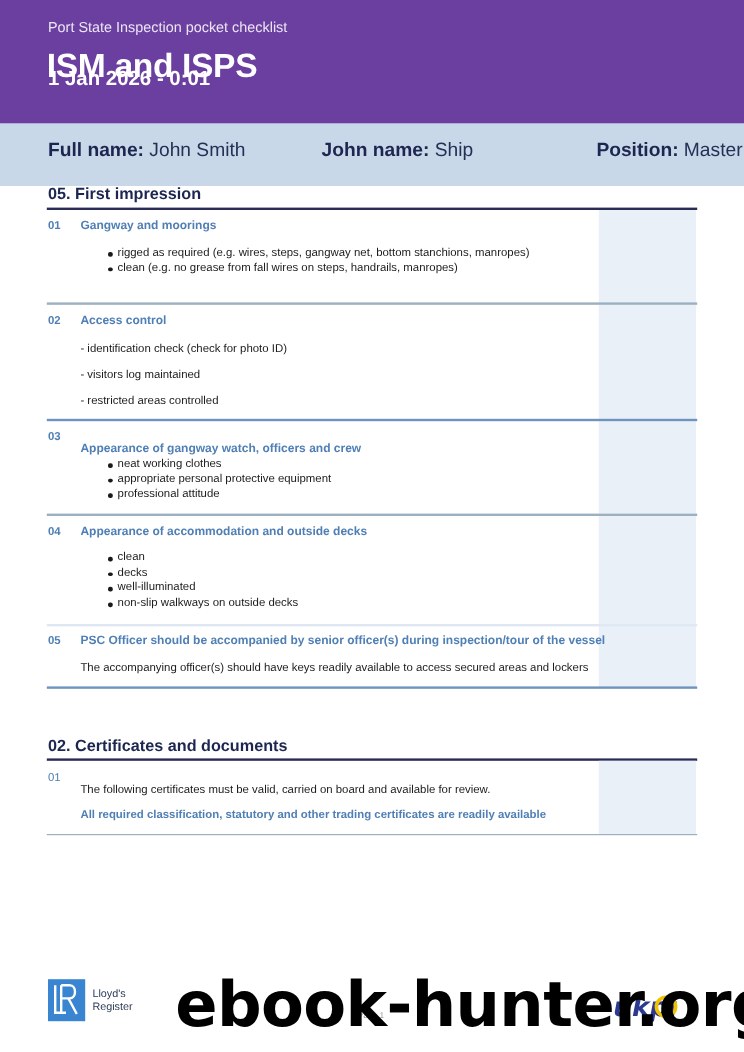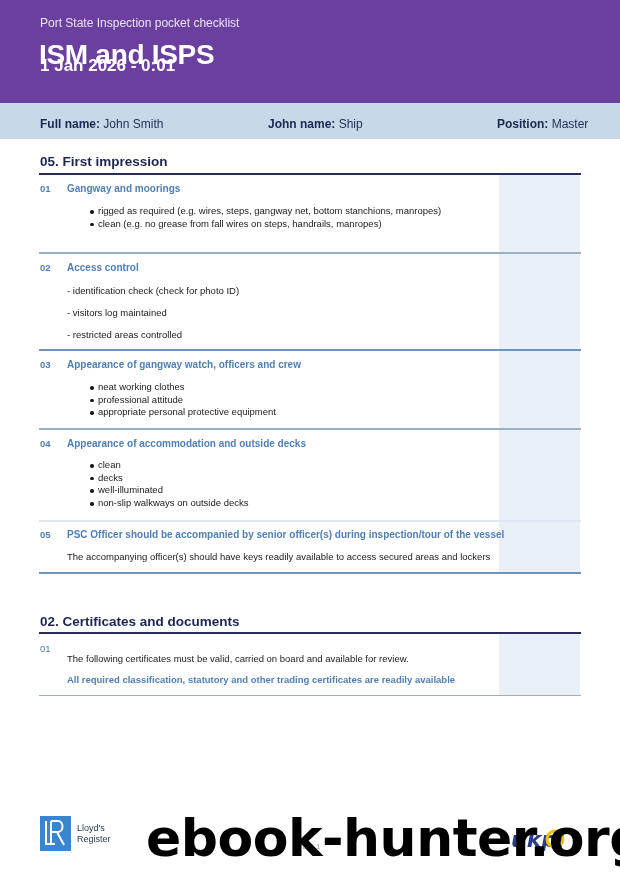--- a/index.html
+++ b/index.html
@@ -4,21 +4,21 @@
 <style>
   * { box-sizing: border-box; margin: 0; padding: 0; }
   html, body { width: 620px; height: 877px; background: #ffffff; overflow: hidden; }
   body { font-family: "Liberation Sans", sans-serif; color: #1a1a1a; position: relative; }
 
   .header { position: absolute; left: 0; top: 0; width: 620px; height: 103px; background: #6b3fa0; color: #fff; }
   .header .subtitle { position: absolute; left: 40px; top: 16px; font-size: 12px; color: #ece6f4; }
   .header .title { position: absolute; left: 39px; top: 39px; font-size: 28px; font-weight: bold; letter-spacing: -0.3px; }
   .header .date { position: absolute; left: 40px; top: 56px; font-size: 17px; font-weight: bold; }
 
-  .infobar { position: absolute; left: 0; top: 103px; width: 620px; height: 36px; background: #c8d8e8; font-size: 12px; color: #253056; }
+  .infobar { position: absolute; left: 0; top: 103px; width: 620px; height: 52px; background: #c8d8e8; font-size: 16px; color: #253056; }
   .infobar .field { position: absolute; top: 14px; }
   .infobar .field b { font-weight: bold; color: #1d2650; }
   .infobar .f1 { left: 40px; }
   .infobar .f2 { left: 268px; }
   .infobar .f3 { left: 497px; }
 
   .section-title { position: absolute; left: 40px; font-size: 13.5px; font-weight: bold; color: #1d2650; }
   .section-rule { position: absolute; left: 39px; width: 542px; height: 2px; background: #2a2c55; }
   .resp-col { position: absolute; left: 499px; width: 81px; background: #e9f0f8; }
   .sep { position: absolute; left: 39px; width: 542px; height: 1.5px; background: #6f93bf; }
@@ -82,25 +82,25 @@
 <div class="sep grey" style="top:252px;"></div>
 
 <div class="num" style="top:262px;">02</div>
 <div class="qtitle" style="top:262px;">Access control</div>
 <div class="line" style="top:285px;"> - identification check (check for photo ID)</div>
 <div class="line" style="top:307px;">- visitors log maintained</div>
 <div class="line" style="top:329px;">- restricted areas controlled</div>
 <div class="sep" style="top:349px;"></div>
 
 <div class="num" style="top:359px;">03</div>
-<div class="qtitle" style="top:359px;">Appearance of gangway watch, officers and crew</div>
+<div class="qtitle" style="top:369px;">Appearance of gangway watch, officers and crew</div>
 <ul class="bullets" style="top:381px;">
   <li>neat working clothes</li>
+  <li>appropriate personal protective equipment</li>
   <li>professional attitude</li>
-  <li>appropriate personal protective equipment</li>
 </ul>
 <div class="sep grey" style="top:428px;"></div>
 
 <div class="num" style="top:438px;text-align:right;">04</div>
 <div class="qtitle" style="top:438px;">Appearance of accommodation and outside decks</div>
 <ul class="bullets" style="top:459px;">
   <li>clean</li>
   <li>decks</li>
   <li>well-illuminated</li>
   <li>non-slip walkways on outside decks</li>

